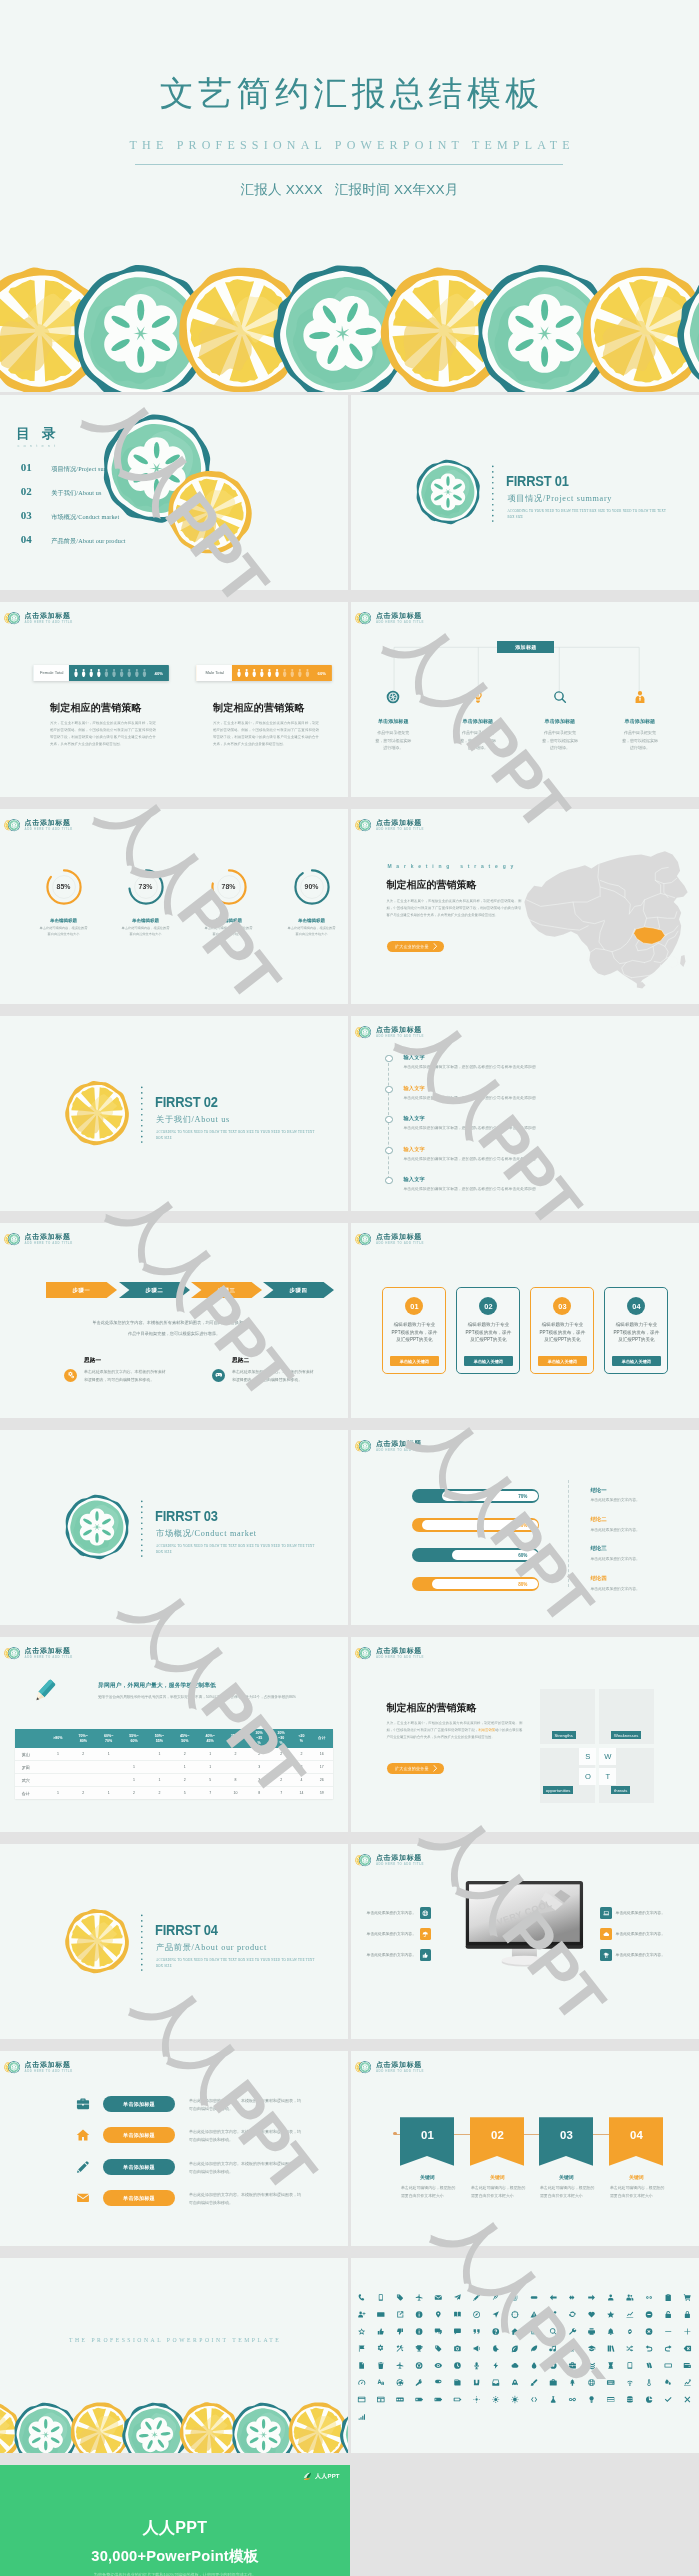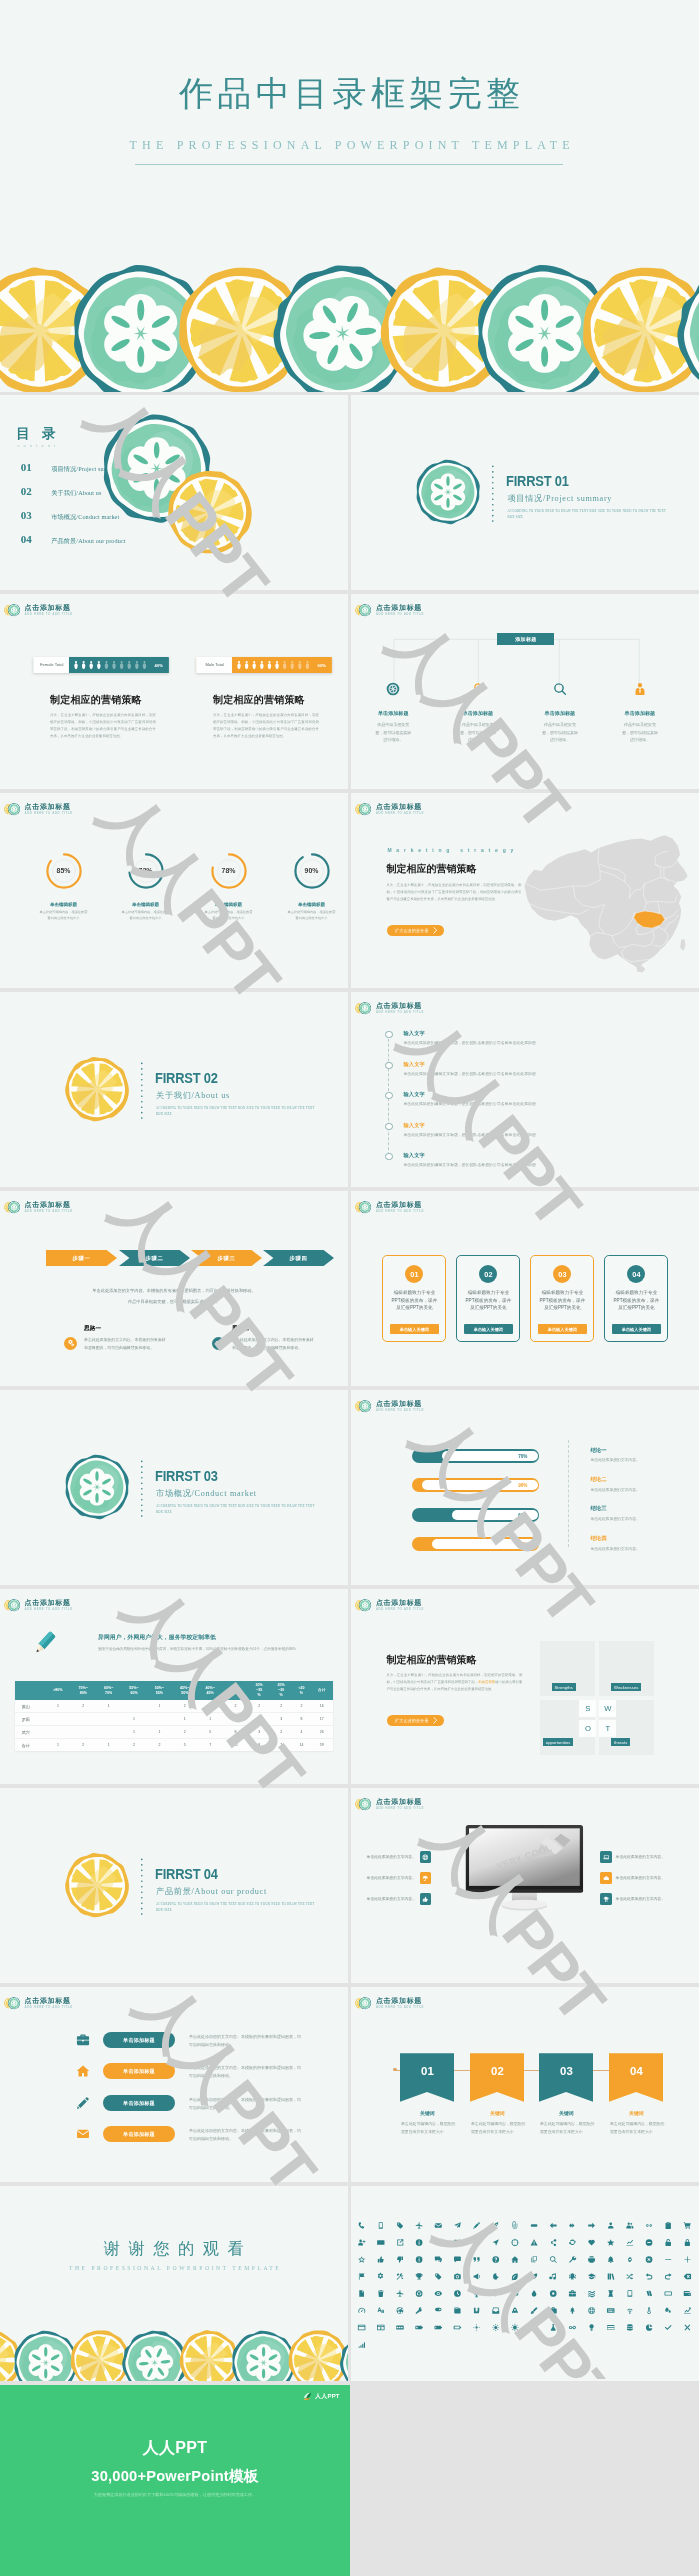--- a/index.html
+++ b/index.html
@@ -4,21 +4,21 @@
 <title>PPT Template Preview</title>
 <style>
 *{margin:0;padding:0;box-sizing:border-box}
 html{background:#e3e3e3;}
 body{width:699px;font-family:"Liberation Sans",sans-serif;background:#e3e3e3;
  -webkit-font-smoothing:antialiased;}
 .deck{width:699px;position:relative;}
 .slide{position:relative;overflow:hidden;background:#f2f7f5;}
 .slide.full{width:699px;height:392px;}
 .slide.half{width:348px;height:195px;}
-.rowwrap{display:flex;gap:3.8px;margin-bottom:4px;}
+.rowwrap{display:flex;gap:3.8px;margin-bottom:12px;}
 .rowgap{height:3.2px;}
 svg{display:block;}
 
 .wmlayer{position:absolute;left:0;top:392px;width:699px;height:1987px;pointer-events:none;overflow:hidden;z-index:60;}
 .wm{position:absolute;white-space:nowrap;color:#c8c9c9;font-weight:700;font-size:64px;
  letter-spacing:-2.2px;line-height:1;transform:rotate(52deg);transform-origin:0 0;
  font-family:"Liberation Sans",sans-serif;}
 
 
 .cv-title{position:absolute;left:0;right:0;top:71px;text-align:center;font-size:34px;
@@ -256,23 +256,24 @@
 <path d="M92.6,100.3 Q55.2,112.9 27.1,125.1 L24.0,119.3 L21.8,113.2 L22.5,106.6 L20.4,100.2 L21.6,93.7 L22.5,87.3 L25.1,81.3 Q54.2,91.0 92.6,100.3 Z" fill="#f4d24e"></path>
 <path d="M94.5,95.0 Q59.1,77.4 30.6,66.2 L32.4,59.8 L36.0,54.5 L40.4,49.7 L44.0,44.3 L49.2,40.4 L54.2,36.2 L59.1,32.0 Q73.4,60.3 94.5,95.0 Z" fill="#f4d24e"></path>
 <path d="M99.7,92.6 Q86.8,54.4 74.3,25.5 L81.1,25.6 L86.9,22.3 L93.3,21.1 L99.8,22.2 L106.1,23.7 L112.3,24.7 L118.9,24.0 Q109.1,53.6 99.7,92.6 Z" fill="#f4d24e"></path>
 <path d="M115.1,123.0 C115.1,127.8 115.8,133.0 114.1,137.3 C112.5,141.5 108.0,144.3 105.2,148.4 C102.4,152.4 101.2,159.8 97.2,161.5 C93.2,163.1 86.2,157.2 81.2,158.1 C76.2,159.1 71.8,167.1 67.2,167.4 C62.7,167.6 58.1,162.4 53.9,159.7 C49.7,156.9 45.1,154.5 41.9,150.8 C38.7,147.2 35.1,142.5 34.4,137.8 C33.7,133.2 37.6,128.0 37.6,123.0 C37.6,118.1 33.3,112.7 34.2,108.2 C35.1,103.7 39.3,99.0 43.0,96.2 C46.7,93.3 52.5,93.8 56.6,91.1 C60.7,88.4 63.2,81.1 67.4,79.9 C71.7,78.7 77.1,82.8 81.9,83.9 C86.7,85.0 92.8,83.6 96.3,86.3 C99.8,88.9 99.8,96.0 102.8,99.7 C105.9,103.4 112.5,104.8 114.6,108.7 C116.6,112.5 115.2,118.3 115.1,123.0 Z" fill="#f0cc5b" opacity="0.6"></path>
 <path d="M159.6,78.9 C158.9,83.3 153.6,87.3 151.2,91.3 C148.8,95.4 148.3,100.3 145.3,103.0 C142.2,105.7 137.0,105.0 133.0,107.6 C129.0,110.1 125.1,118.2 121.1,118.2 C117.1,118.3 113.4,110.0 109.2,107.7 C104.9,105.4 99.0,107.0 95.5,104.5 C92.0,102.0 90.1,96.7 88.3,92.5 C86.5,88.2 84.2,83.3 84.5,78.9 C84.8,74.5 87.8,69.9 90.0,66.0 C92.2,62.0 94.5,58.3 97.5,55.3 C100.5,52.2 104.3,49.0 108.3,47.8 C112.2,46.7 116.9,48.3 121.1,48.5 C125.4,48.6 129.9,47.3 133.7,48.6 C137.5,49.8 140.4,53.3 144.0,56.0 C147.7,58.7 153.0,60.8 155.6,64.6 C158.2,68.4 160.4,74.4 159.6,78.9 Z" fill="#f8df7c" opacity="0.45"></path>
       </symbol>
     </defs>
   </svg>
 <div class="deck">
 <div class="slide full">
-      <div class="cv-title">作品中目录框架完整</div>
+      <div class="cv-title">文艺简约汇报总结模板</div>
       <div class="cv-sub">THE PROFESSIONAL POWERPOINT TEMPLATE</div>
       <div class="cv-rule"></div>
+      <div class="cv-meta">汇报人 XXXX&nbsp;&nbsp;&nbsp;汇报时间 XX年XX月</div>
       <div class="fruitband">
         <svg width="699" height="152" viewBox="0 0 1285 280" xmlns="http://www.w3.org/2000/svg">
           <use href="#sym-lemon" x="-48.1" y="13.9" width="240.3" height="240.3"></use>
           <use href="#sym-lime" x="128.8" y="9.8" width="258.3" height="258.3"></use>
           <use href="#sym-lemon2" x="323.9" y="13.9" width="240.3" height="240.3"></use>
           <use href="#sym-lime2" x="500.8" y="9.8" width="258.3" height="258.3"></use>
           <use href="#sym-lemon" x="695.9" y="13.9" width="240.3" height="240.3"></use>
           <use href="#sym-lime" x="872.8" y="9.8" width="258.3" height="258.3"></use>
           <use href="#sym-lemon2" x="1067.9" y="13.9" width="240.3" height="240.3"></use>
           <use href="#sym-lime2" x="1244.8" y="9.8" width="258.3" height="258.3"></use>
@@ -1275,21 +1276,20 @@
             <path d="M0,0 L100,0 L100,90 L50.0,72 L0,90 Z" fill="#f4a22c"></path>
           </svg>
           <span class="bn-n">04</span>
           <div class="bn-t" style="color:#f4a22c">关键词</div>
           <div class="bn-b">单击此处可编辑内容，根据您的需要自由拉伸文本框大小</div>
         </div>
       </div>
     </div>
     <div class="rowwrap">
       <div class="slide half">
-        <div class="tk-t">谢 谢 您 的 观 看</div>
         <div class="tk-s">THE PROFESSIONAL POWERPOINT TEMPLATE</div>
         <div class="tk-band">
           <svg width="348" height="70" viewBox="0 0 639 128" xmlns="http://www.w3.org/2000/svg">
             <use href="#sym-lemon" x="-72.2" y="7.8" width="112.4" height="112.4"></use>
             <use href="#sym-lime" x="23.6" y="8.6" width="120.8" height="120.8"></use>
             <use href="#sym-lemon2" x="127.8" y="7.8" width="112.4" height="112.4"></use>
             <use href="#sym-lime2" x="223.6" y="8.6" width="120.8" height="120.8"></use>
             <use href="#sym-lemon" x="327.8" y="7.8" width="112.4" height="112.4"></use>
             <use href="#sym-lime" x="423.6" y="8.6" width="120.8" height="120.8"></use>
             <use href="#sym-lemon2" x="527.8" y="7.8" width="112.4" height="112.4"></use>

